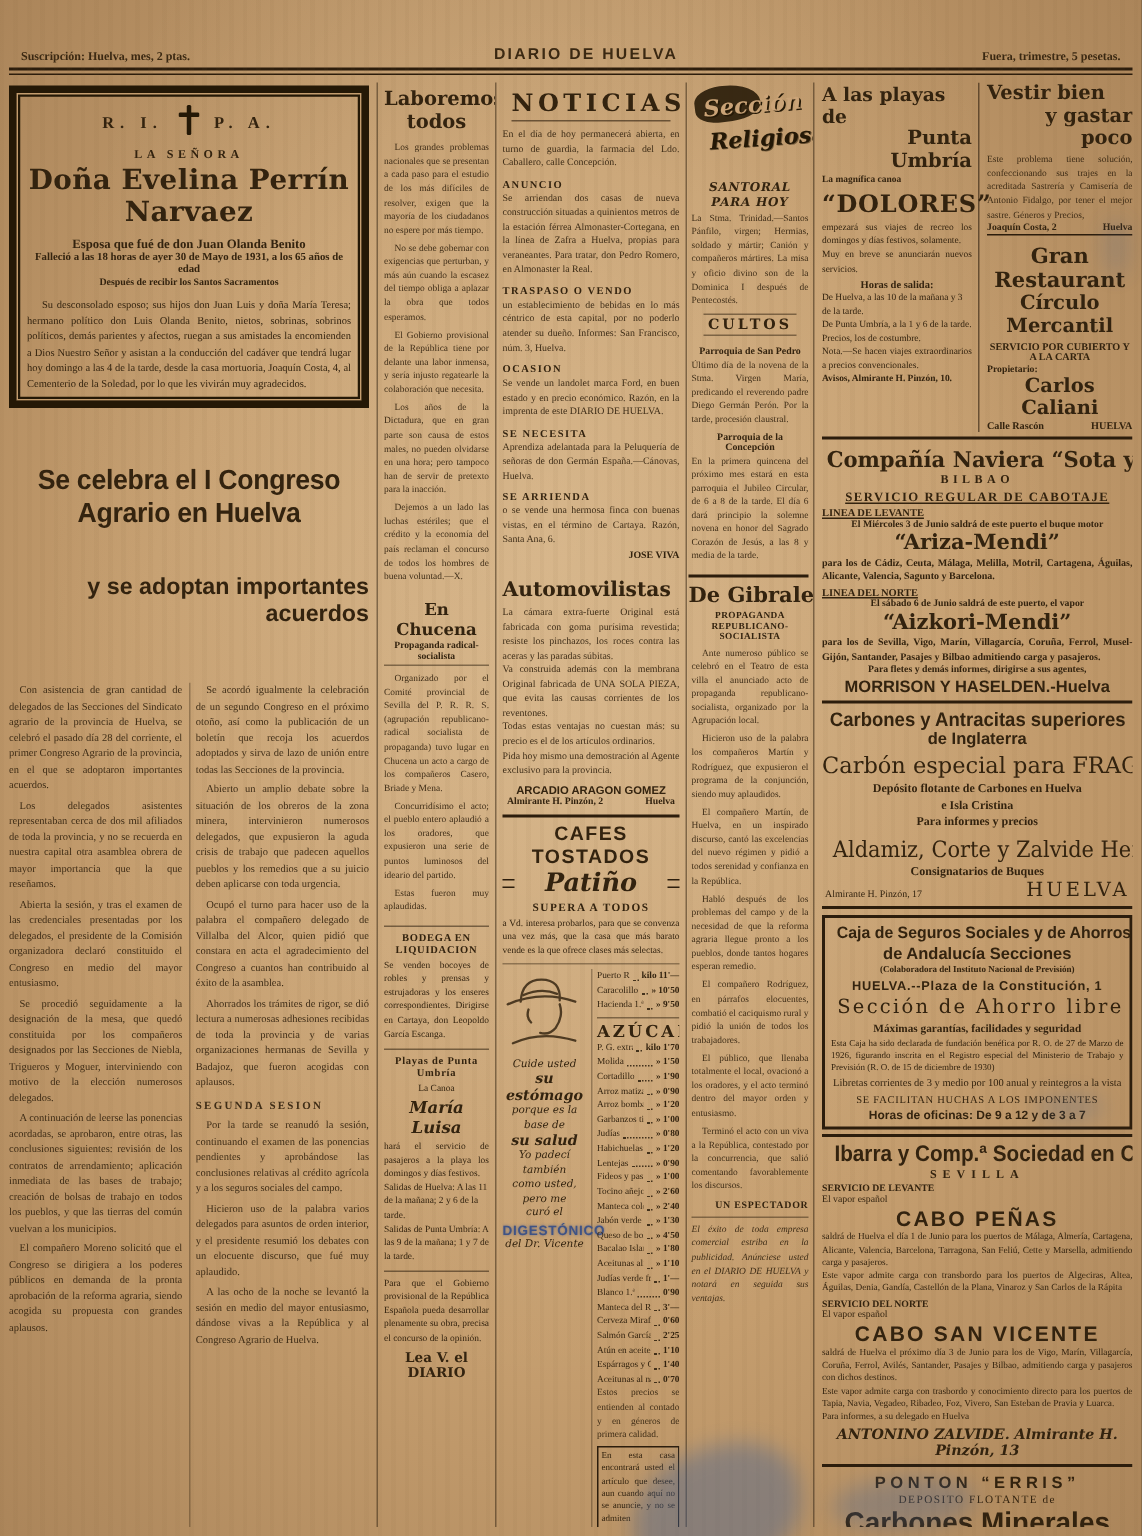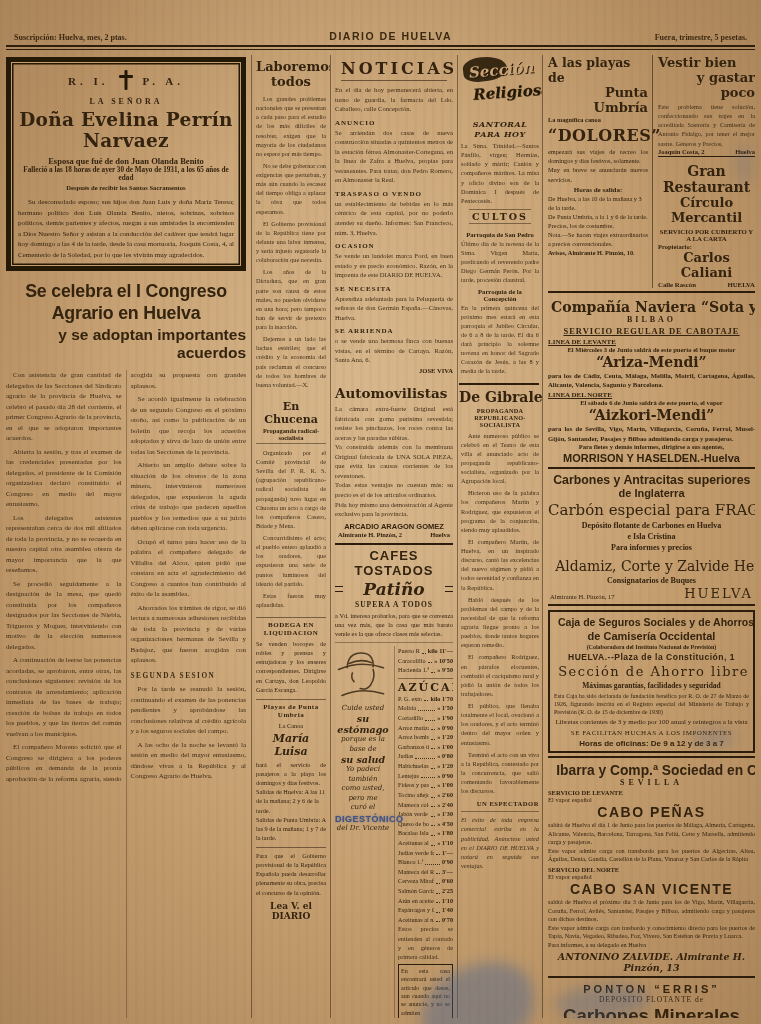--- a/index.html
+++ b/index.html
@@ -10,21 +10,21 @@
       radial-gradient(ellipse at 50% 50%, #cda97c 0%, #c49d6e 55%, #ab855a 100%);}
   .page::after{content:"";position:absolute;inset:0;pointer-events:none;
     background:repeating-linear-gradient(90deg, rgba(120,90,50,.05) 0 3px, rgba(0,0,0,0) 3px 9px);}
   .masthead{display:flex;justify-content:space-between;align-items:flex-end;
     padding:30px 14px 2px 14px;font-size:8px;font-weight:bold;color:#3a2812;}
   .mast-title{font-size:10.5px;letter-spacing:1.5px;font-family:"Liberation Sans",sans-serif;}
   .rule-thick{height:2px;border-top:2px solid #2c1d0c;border-bottom:1px solid #2c1d0c;margin:1px 6px 0 6px;}
   .cols{position:relative;display:flex;height:968px;padding:5px 6px 0 6px;box-sizing:border-box;z-index:1;}
   .col{display:flex;flex-direction:column;overflow:hidden;box-sizing:border-box;}
   .col+.col{border-left:1px solid rgba(44,29,12,.5);}
-  .col1{width:245px;padding-right:5px;}
+  .col1{width:245px;padding-right:5px;gap:28px;}
   .col2{width:79px;padding:0 4px;}
   .col3{width:127px;padding:0 4px;}
   .col4{width:85px;padding:0 3px;}
   .col5{flex:1;padding-left:5px;}
   p{margin:0 0 3px 0;}
   .just{text-align:justify;}
   .c{text-align:center;}
   .b{font-weight:bold;}
   .t6{font-size:6.3px;line-height:1.45;}
   .t65{font-size:6.6px;line-height:1.45;}
@@ -191,33 +191,34 @@
         <div class="obit-spouse">Esposa que fué de don Juan Olanda Benito</div>
         <div class="obit-death">Falleció a las 18 horas de ayer 30 de Mayo de 1931, a los 65 años de edad</div>
         <div class="obit-sacr">Después de recibir los Santos Sacramentos</div>
         <div class="obit-body">Su desconsolado esposo; sus hijos don Juan Luis y doña María Teresa; hermano político don Luis Olanda Benito, nietos, sobrinas, sobrinos políticos, demás parientes y afectos, ruegan a sus amistades la encomienden a Dios Nuestro Señor y asistan a la conducción del cadáver que tendrá lugar hoy domingo a las 4 de la tarde, desde la casa mortuoria, Joaquín Costa, 4, al Cementerio de la Soledad, por lo que les vivirán muy agradecidos.</div>
       </div>
       <div class="congress-h1">Se celebra el I Congreso Agrario en Huelva</div>
       <div class="congress-h2">y se adoptan importantes acuerdos</div>
       <div class="article t7 just ind faded">
         <div>
             <p>Con asistencia de gran cantidad de delegados de las Secciones del Sindicato agrario de la provincia de Huelva, se celebró el pasado día 28 del corriente, el primer Congreso Agrario de la provincia, en el que se adoptaron importantes acuerdos.</p>
+            <p>Los delegados asistentes representaban cerca de dos mil afiliados de toda la provincia, y no se recuerda en nuestra capital otra asamblea obrera de mayor importancia que la que reseñamos.</p>
             <p>Abierta la sesión, y tras el examen de las credenciales presentadas por los delegados, el presidente de la Comisión organizadora declaró constituido el Congreso en medio del mayor entusiasmo.</p>
-            <p>Los delegados asistentes representaban cerca de dos mil afiliados de toda la provincia, y no se recuerda en nuestra capital otra asamblea obrera de mayor importancia que la que reseñamos.</p>
             <p>Se procedió seguidamente a la designación de la mesa, que quedó constituida por los compañeros designados por las Secciones de Niebla, Trigueros y Moguer, interviniendo con motivo de la elección numerosos delegados.</p>
             <p>A continuación de leerse las ponencias acordadas, se aprobaron, entre otras, las conclusiones siguientes: revisión de los contratos de arrendamiento; aplicación inmediata de las bases de trabajo; creación de bolsas de trabajo en todos los pueblos, y que las tierras del común vuelvan a los municipios.</p>
             <p>El compañero Moreno solicitó que el Congreso se dirigiera a los poderes públicos en demanda de la pronta aprobación de la reforma agraria, siendo acogida su propuesta con grandes aplausos.</p>
             <p>Se acordó igualmente la celebración de un segundo Congreso en el próximo otoño, así como la publicación de un boletín que recoja los acuerdos adoptados y sirva de lazo de unión entre todas las Secciones de la provincia.</p>
             <p>Abierto un amplio debate sobre la situación de los obreros de la zona minera, intervinieron numerosos delegados, que expusieron la aguda crisis de trabajo que padecen aquellos pueblos y los remedios que a su juicio deben aplicarse con toda urgencia.</p>
             <p>Ocupó el turno para hacer uso de la palabra el compañero delegado de Villalba del Alcor, quien pidió que constara en acta el agradecimiento del Congreso a cuantos han contribuido al éxito de la asamblea.</p>
             <p>Ahorrados los trámites de rigor, se dió lectura a numerosas adhesiones recibidas de toda la provincia y de varias organizaciones hermanas de Sevilla y Badajoz, que fueron acogidas con aplausos.</p>
           </div>
         <div class="subhead">SEGUNDA SESION</div>
         <div>
             <p>Por la tarde se reanudó la sesión, continuando el examen de las ponencias pendientes y aprobándose las conclusiones relativas al crédito agrícola y a los seguros sociales del campo.</p>
+            <p>Hicieron uso de la palabra varios delegados para asuntos de orden interior, y el presidente resumió los debates con un elocuente discurso, que fué muy aplaudido.</p>
             <p>A las ocho de la noche se levantó la sesión en medio del mayor entusiasmo, dándose vivas a la República y al Congreso Agrario de Huelva.</p>
           </div>
       </div>
     </div>
 
     <div class="col col2">
       <div class="sec-title">Laboremos todos</div>
       <div class="t6 just ind faded">
           <p>Los grandes problemas nacionales que se presentan a cada paso para el estudio de los más difíciles de resolver, exigen que la mayoría de los ciudadanos no espere por más tiempo.</p>
           <p>No se debe gobernar con exigencias que perturban, y más aún cuando la escasez del tiempo obliga a aplazar la obra que todos esperamos.</p>
@@ -566,21 +567,21 @@
         <div class="carb-l">Consignatarios de Buques</div>
         <div class="carb-foot">
           <span class="t65">Almirante H. Pinzón, 17</span>
           <span style="font:13px 'DejaVu Serif',serif;letter-spacing:2px;">HUELVA</span>
         </div>
       </div>
 
       <div class="ad-rule"></div>
       <div class="caja">
         <div class="caja-h">Caja de Seguros Sociales y de Ahorros</div>
-        <div class="caja-h2">de Camisería Occidental</div>
+        <div class="caja-h2">de Andalucía Secciones</div>
         <div class="caja-sub">(Colaboradora del Instituto Nacional de Previsión)</div>
         <div class="caja-addr">HUELVA.--Plaza de la Constitución, 1</div>
         <div class="caja-sec">Sección de Ahorro libre</div>
         <div class="caja-gar">Máximas garantías, facilidades y seguridad</div>
         <div class="caja-legal">Esta Caja ha sido declarada de fundación benéfica por R. O. de 27 de Marzo de 1926, figurando inscrita en el Registro especial del Ministerio de Trabajo y Previsión (R. O. de 15 de diciembre de 1930)</div>
         <div class="caja-int">Libretas corrientes de 3 y medio por 100 anual y reintegros a la vista</div>
         <div class="caja-huchas">SE FACILITAN HUCHAS A LOS IMPONENTES</div>
         <div class="caja-hours">Horas de oficinas: De 9 a 12 y de 3 a 7</div>
       </div>
 

